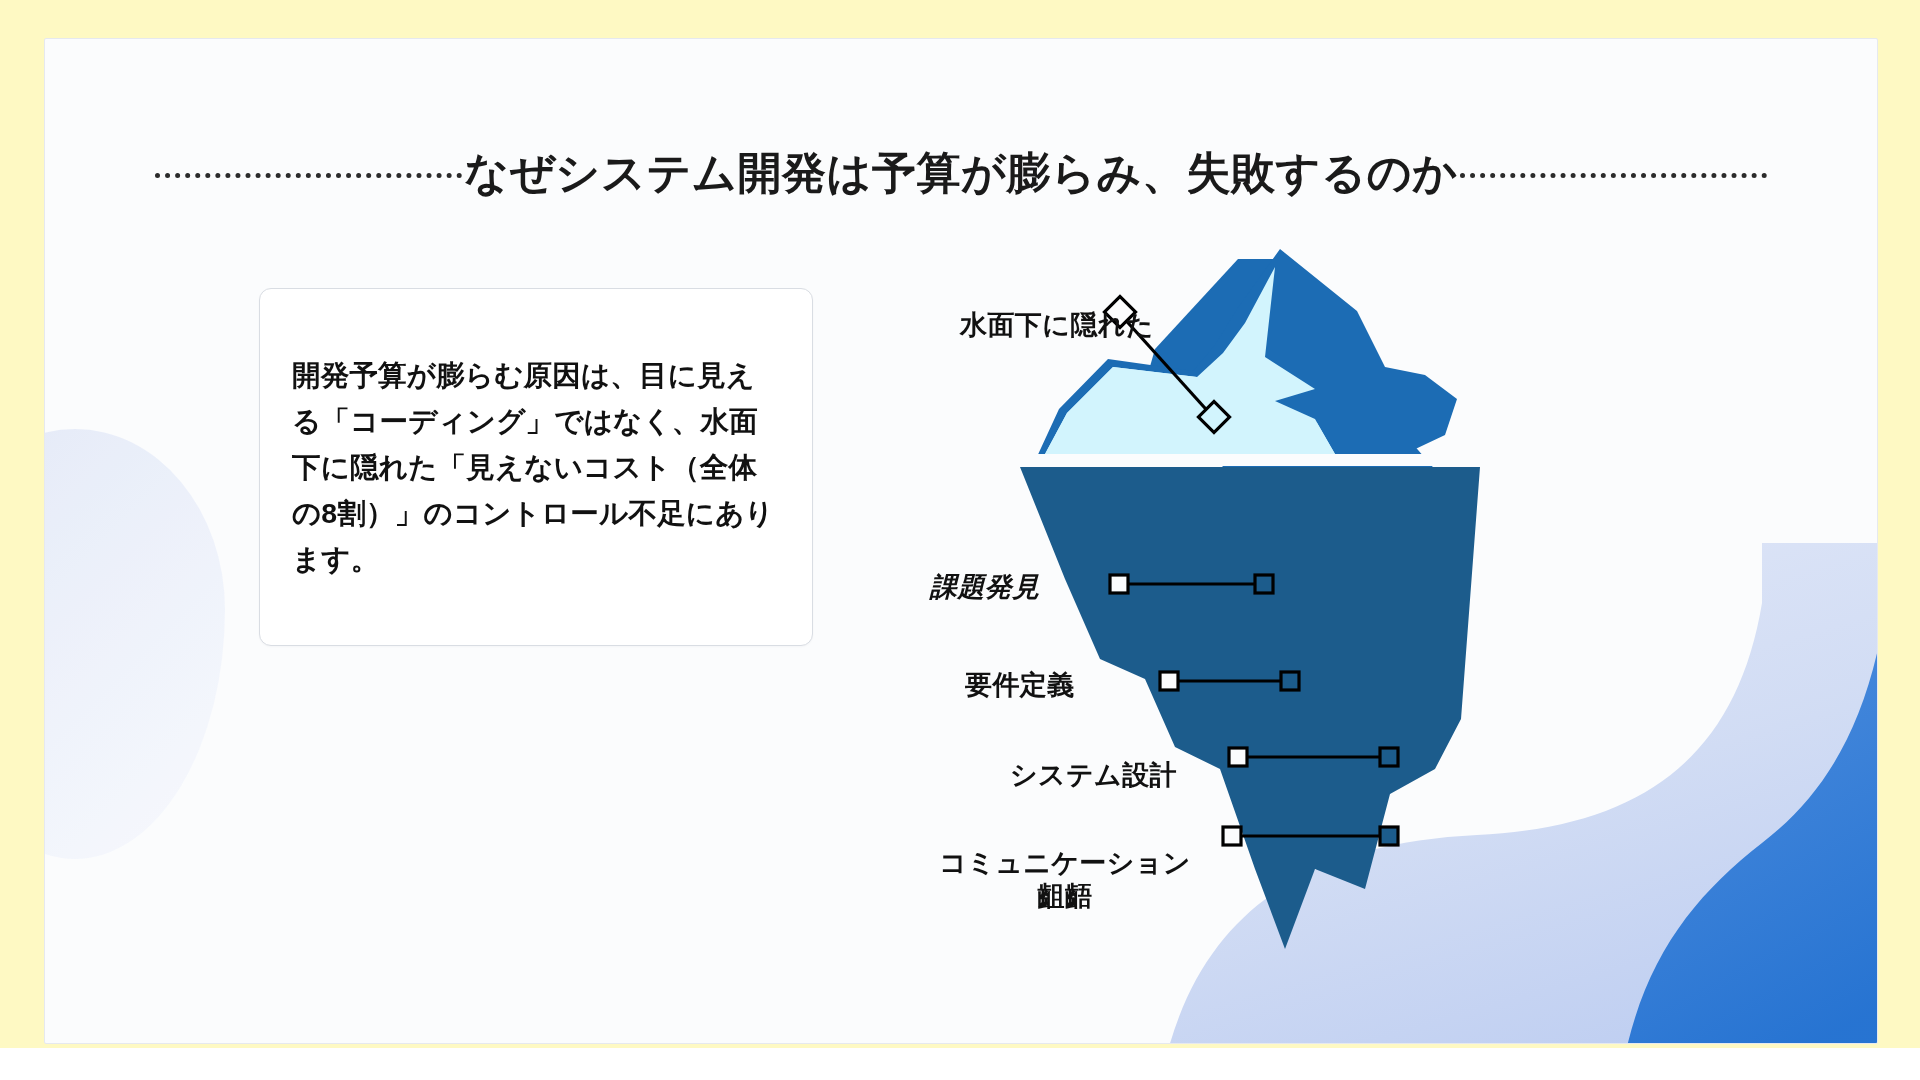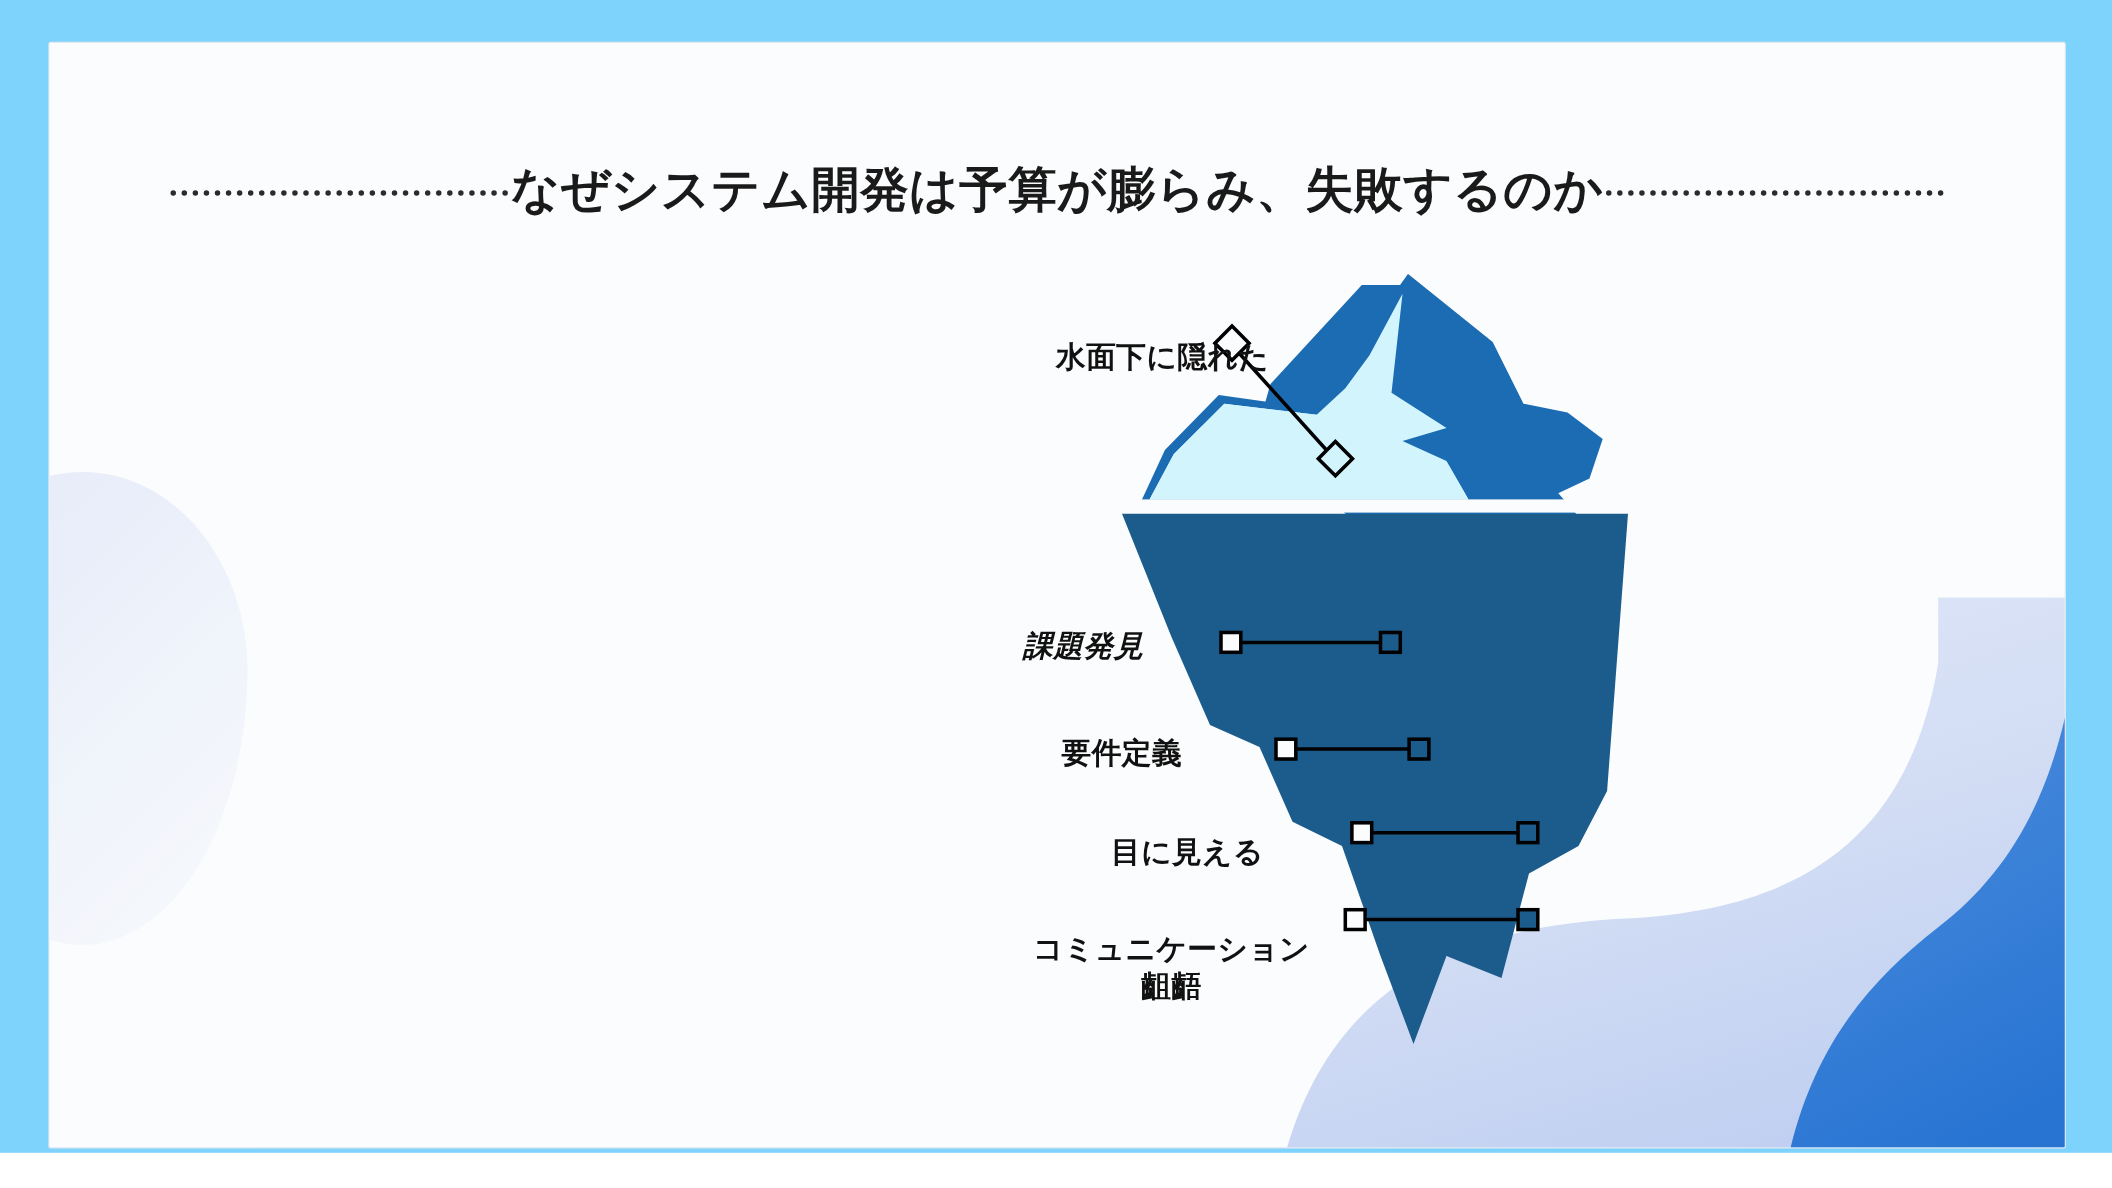--- a/index.html
+++ b/index.html
@@ -9,21 +9,21 @@
     height: 1080px;
     overflow: hidden;
     background: #ffffff;
     font-family: "Liberation Sans", "DejaVu Sans", sans-serif;
   }
 
   #slide {
     position: relative;
     width: 1920px;
     height: 1048px;
-    background: #7dd3fc;
+    background: #fef9c3;
     overflow: hidden;
   }
 
   
   #page {
     position: absolute;
     left: 44px;
     top: 38px;
     width: 1832px;
     height: 1004px;
@@ -172,20 +172,23 @@
         <path d="M760,560 C776,430 828,360 905,300 C970,250 1010,180 1028,70 L1028,0 L1060,0 L1060,560 Z" fill="url(#wgrad2)" opacity="0.95"></path>
       </svg>
     </div>
 
     <div id="title-row">
       <span class="dots"></span>
       <span id="title-text">なぜシステム開発は予算が膨らみ、失敗するのか</span>
       <span class="dots"></span>
     </div>
 
+    <div id="card-1" class="card">
+      <div class="card-text">開発予算が膨らむ原因は、目に見える「コーディング」ではなく、水面下に隠れた「見えないコスト（全体の8割）」のコントロール不足にあります。</div>
+    </div>
 
 
     <div id="iceberg-area">
 
       <svg id="iceberg-svg" viewBox="0 0 1030 760">
 
         <g>
 
           <path d="M404,232 L285,10 L243,10 L160,100 L148,142 L247,236 Z" fill="#1C6CB4" transform="translate(150,0)"></path>
           <path d="M400,232 L403,232 L462,120 L498,132 L515,180 L560,186 L600,232 Z" fill="#1C6CB4" transform="translate(0,0)"></path>
@@ -234,21 +237,21 @@
         <rect x="378" y="578" width="18" height="18" fill="#FBFCFD" stroke="#000" stroke-width="3.2"></rect>
         <rect x="535" y="578" width="18" height="18" fill="#1C5C8C" stroke="#000" stroke-width="3.2"></rect>
       </svg>
 
       <div class="lbl" id="lbl-coding">水面下に隠れた</div>
 
       <div class="lbl" id="lbl-issue">課題発見</div>
 
       <div class="lbl" id="lbl-req">要件定義</div>
 
-      <div class="lbl" id="lbl-design">目に見える</div>
+      <div class="lbl" id="lbl-design">システム設計</div>
 
       <div class="lbl" id="lbl-comm">
         <span>コミュニケーション</span><br>
         <span>齟齬</span>
       </div>
 
     </div>
   </div>
 </div>
 

